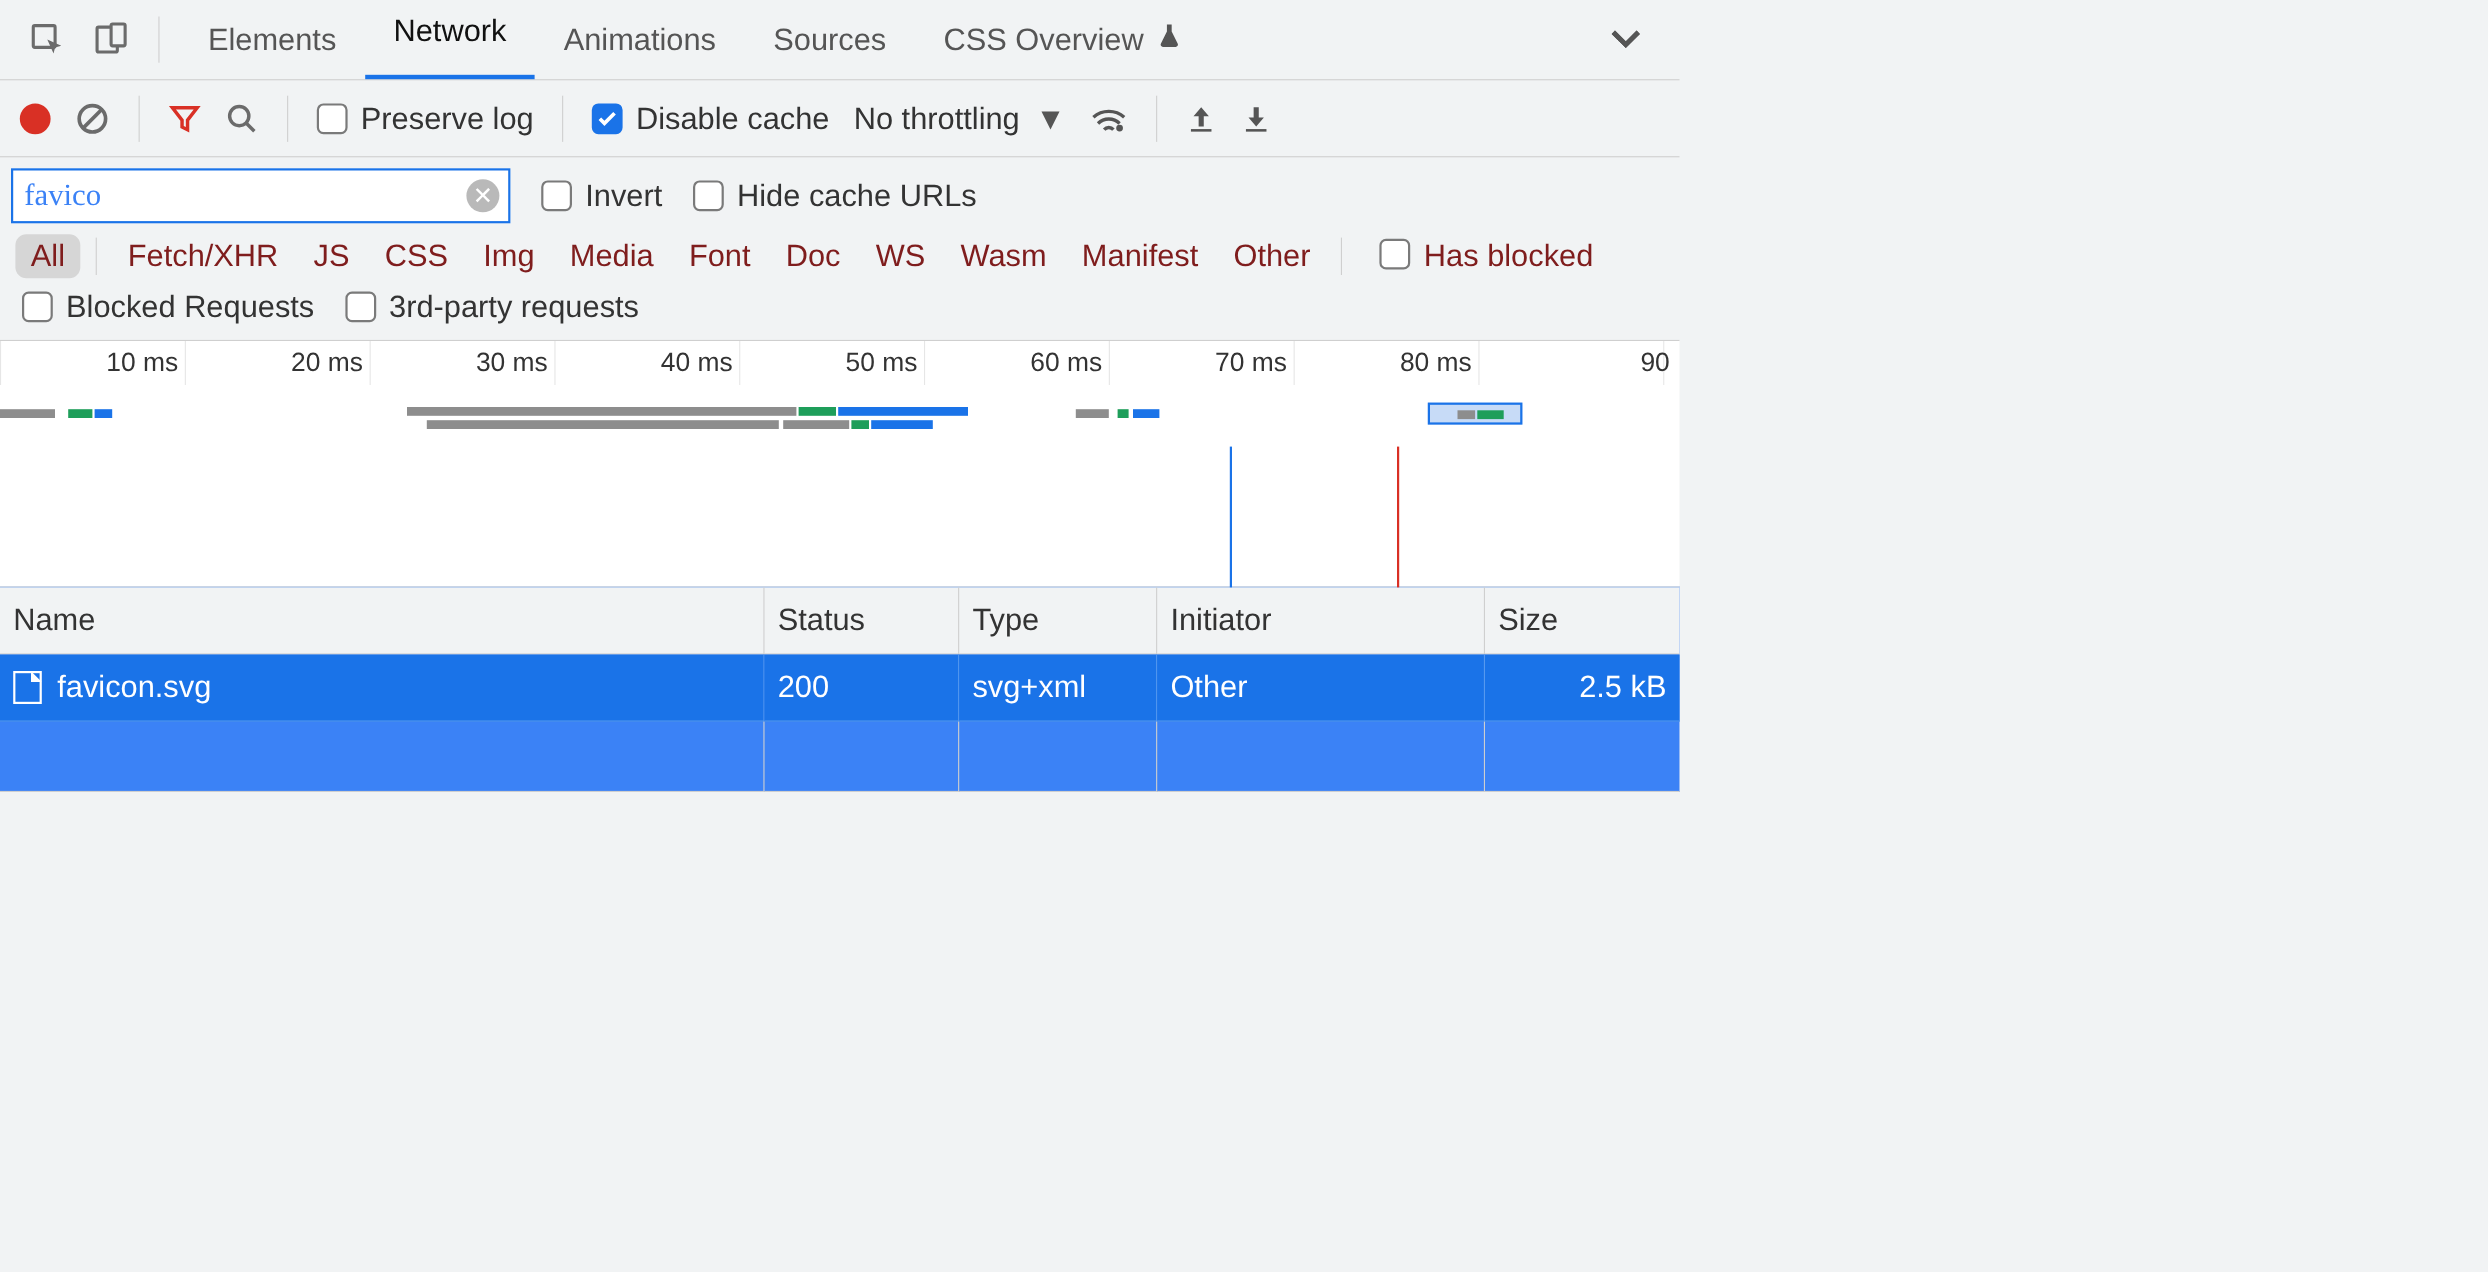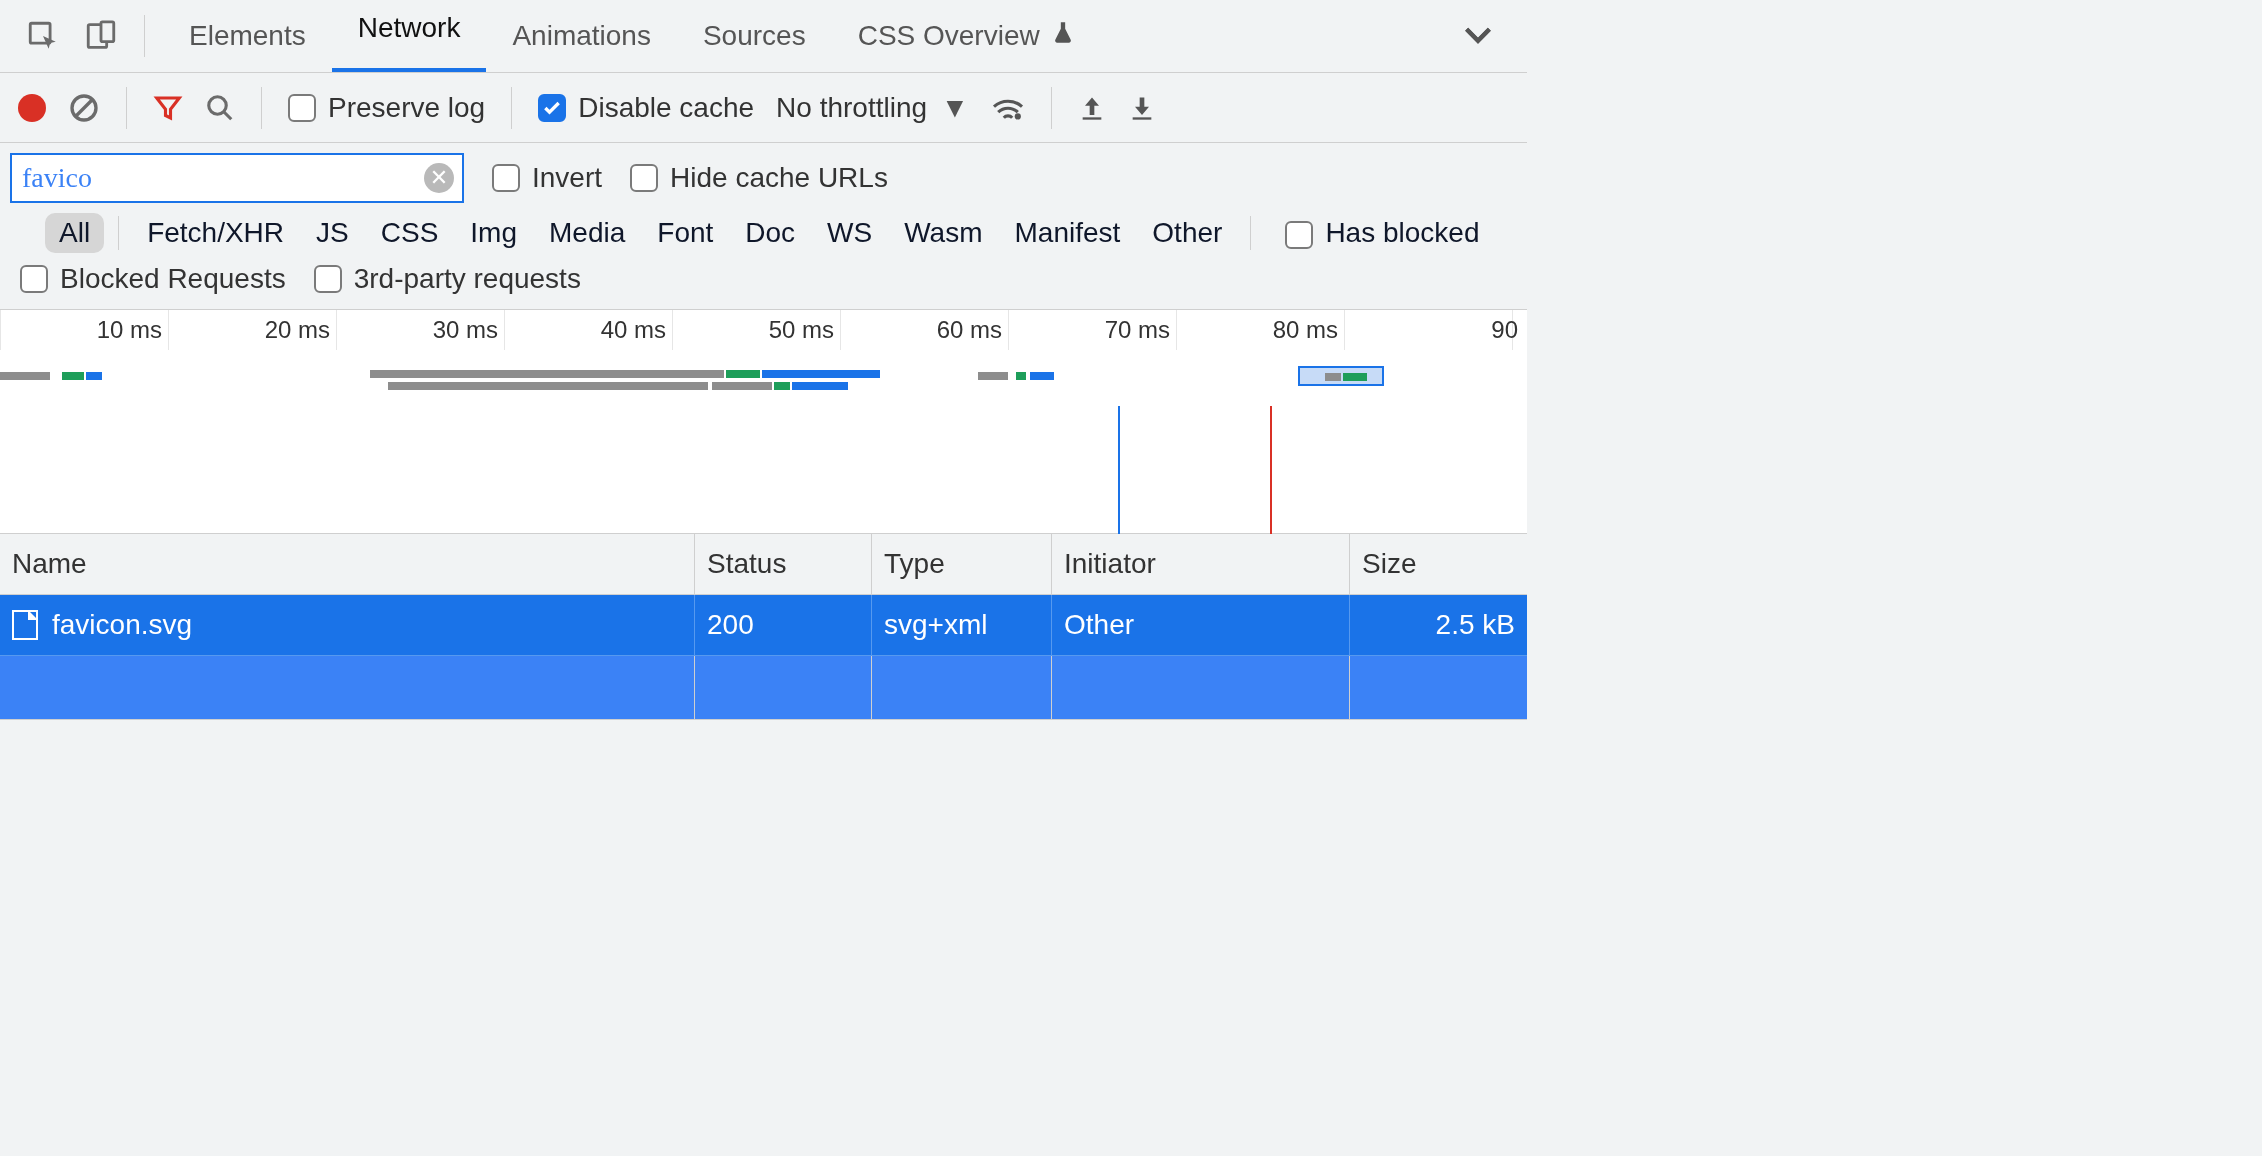--- a/index.html
+++ b/index.html
@@ -92,31 +92,30 @@
     background:#b9b9b9; color:#fff;
     display:flex; align-items:center; justify-content:center;
     font-size:22px; cursor:pointer;
   }
 
   
   .chiprow {
     display:flex; align-items:center; flex-wrap:wrap;
     padding: 6px 14px 0 14px;
     gap: 4px;
-    color:#0f172a;
-    margin-left:31px;
+    color:#7f1d1d;
   }
   .chip {
     padding: 4px 14px;
     cursor:pointer;
     border-radius:10px;
   }
   .chip.active { background:#d6d6d6; }
   .chip-sep { width:1px; height:34px; background:#cfcfcf; margin:0 10px; }
-  .right-check { margin-left:20px; display:flex; align-items:flex-end; gap:12px; }
+  .right-check { margin-left:20px; display:flex; align-items:flex-start; gap:12px; }
 
   .chiprow2 {
     display:flex; align-items:center;
     padding: 10px 14px 14px 20px;
     gap: 28px;
   }
 
   
   .timeline {
     border-top: 1px solid #cfcfcf;

